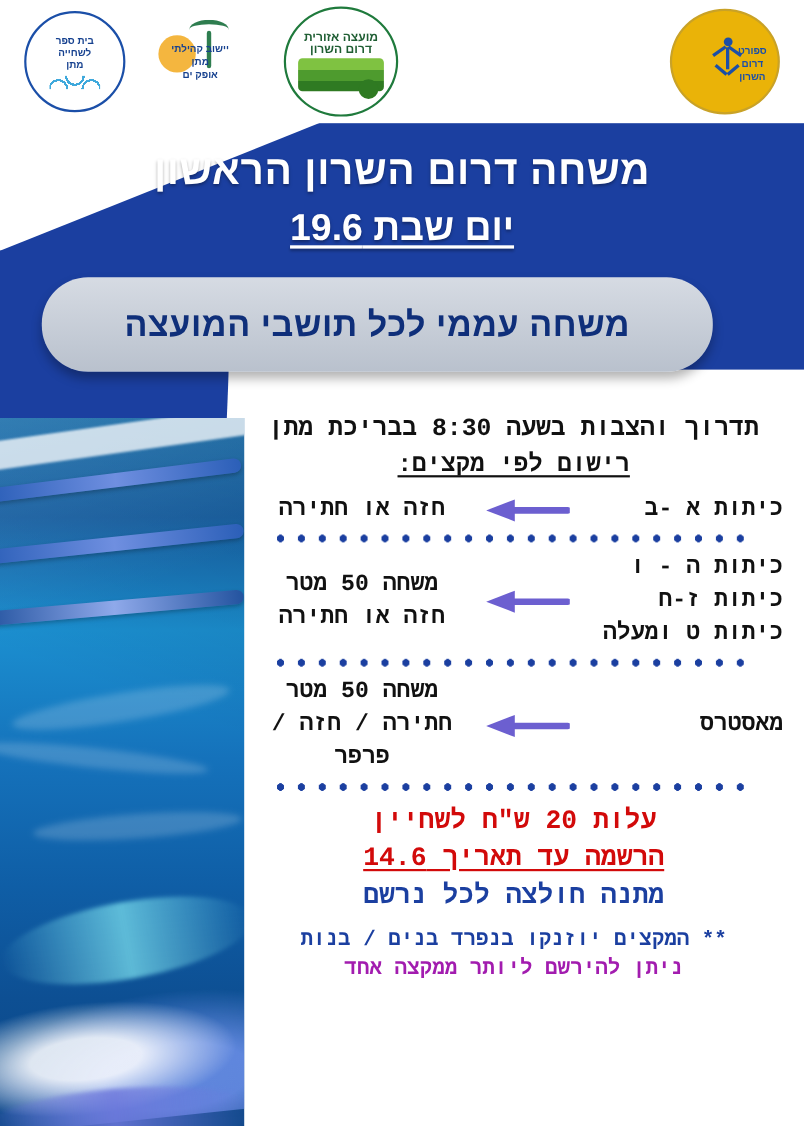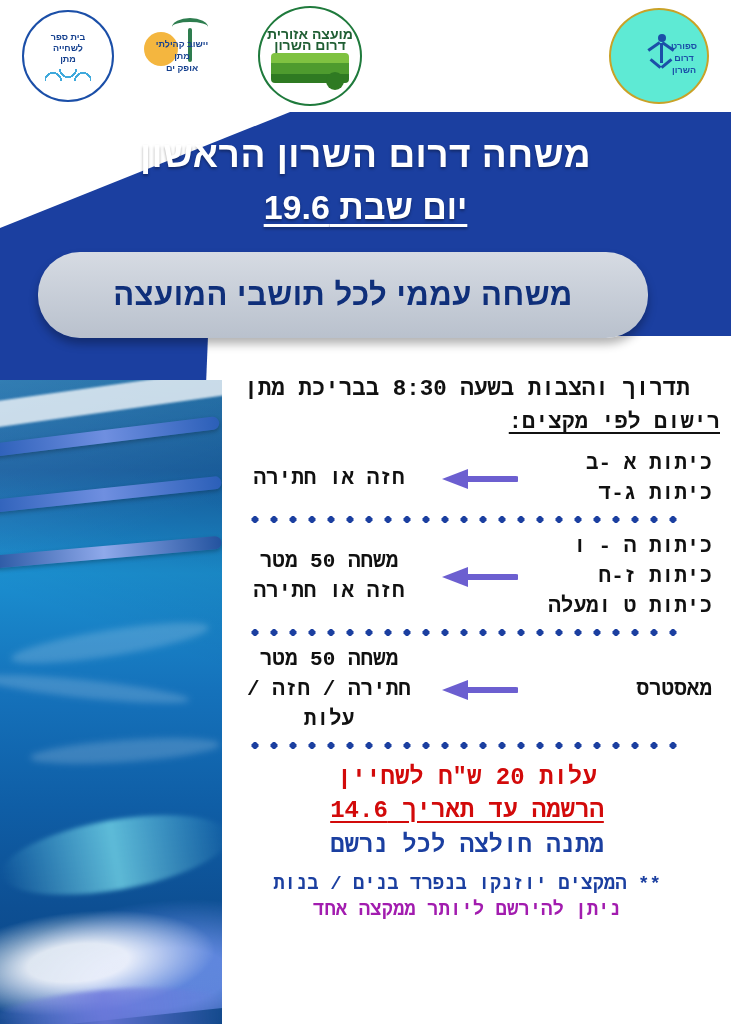--- a/index.html
+++ b/index.html
@@ -183,40 +183,40 @@
     box-sizing: border-box;
   }
   .logo-2 .l2txt { position: relative; z-index: 3; }
   .logo-3 {
     left: 258px; top: 6px; width: 104px; height: 100px;
     border-radius: 50%;
     border: 2px solid #1f7a3c;
     background: #ffffff;
     flex-direction: column;
     color: #1f5e33;
-    font-size: 14px;
+    font-size: 11px;
     line-height: 11px;
     font-weight: bold;
     overflow: hidden;
   }
   .logo-3 .field {
     width: 78px; height: 30px; margin-top: 2px;
     background: linear-gradient(180deg,#7fc241 0 35%, #4e9b2e 35% 70%, #2f7a22 70% 100%);
     border-radius: 4px;
   }
   .logo-3 .tree {
     position: absolute; right: 16px; bottom: 14px;
     width: 18px; height: 18px; border-radius: 50%;
     background: #2f7a22;
   }
   .logo-4 {
     right: 22px; top: 8px; width: 100px; height: 96px;
     border-radius: 50%;
     border: 2px solid #c9a227;
-    background: #5eead4;
+    background: #eab308;
     color: #1b4fa8;
     font-size: 9px;
     line-height: 12px;
     font-weight: bold;
   }
   .logo-4 .figure {
     position: absolute;
     left: 42px; top: 24px;
     width: 16px; height: 44px;
   }
@@ -303,21 +303,21 @@
   }
   .brief {
     font-size: 22.5px;
     font-weight: bold;
     text-align: center;
     margin-bottom: 8px;
   }
   .subhead {
     font-size: 22px;
     font-weight: bold;
-    text-align: right;
+    text-align: center;
     text-decoration: underline;
     text-underline-offset: 4px;
     margin-bottom: 14px;
   }
 
   .group {
     display: flex;
     flex-direction: row;
     align-items: center;
     justify-content: flex-start;
@@ -468,21 +468,20 @@
   </div>
 
   <div class="content">
 
     <div class="brief">תדרוך והצבות בשעה 8:30 בבריכת מתן</div>
     <div class="subhead">רישום לפי מקצים:</div>
 
     <div class="group">
       <div class="grades">
         <div>כיתות א -ב</div>
-        <div>כיתות ג-ד</div>
       </div>
       <div class="arrow">
         <svg width="80" height="26" viewBox="0 0 80 26" aria-hidden="true">
           <path d="M78 13 H26" stroke="#6c5fd0" stroke-width="6" fill="none" stroke-linecap="round"></path>
           <path d="M4 13 L30 3 L30 23 Z" fill="#6c5fd0"></path>
         </svg>
       </div>
       <div class="event">
         <div>חזה או חתירה</div>
       </div>
@@ -515,21 +514,21 @@
         <div>מאסטרס</div>
       </div>
       <div class="arrow">
         <svg width="80" height="26" viewBox="0 0 80 26" aria-hidden="true">
           <path d="M78 13 H26" stroke="#6c5fd0" stroke-width="6" fill="none" stroke-linecap="round"></path>
           <path d="M4 13 L30 3 L30 23 Z" fill="#6c5fd0"></path>
         </svg>
       </div>
       <div class="event">
         <div>משחה 50 מטר</div>
-        <div>חתירה / חזה / עלות</div>
+        <div>חתירה / חזה / פרפר</div>
       </div>
     </div>
 
     <div class="dotline"></div>
 
     <div class="footer">
       <div class="cost">עלות 20 ש"ח לשחיין</div>
       <div class="deadline">הרשמה עד תאריך 14.6</div>
       <div class="gift">מתנה חולצה לכל נרשם</div>
       <div class="note1">** המקצים יוזנקו בנפרד בנים / בנות</div>

